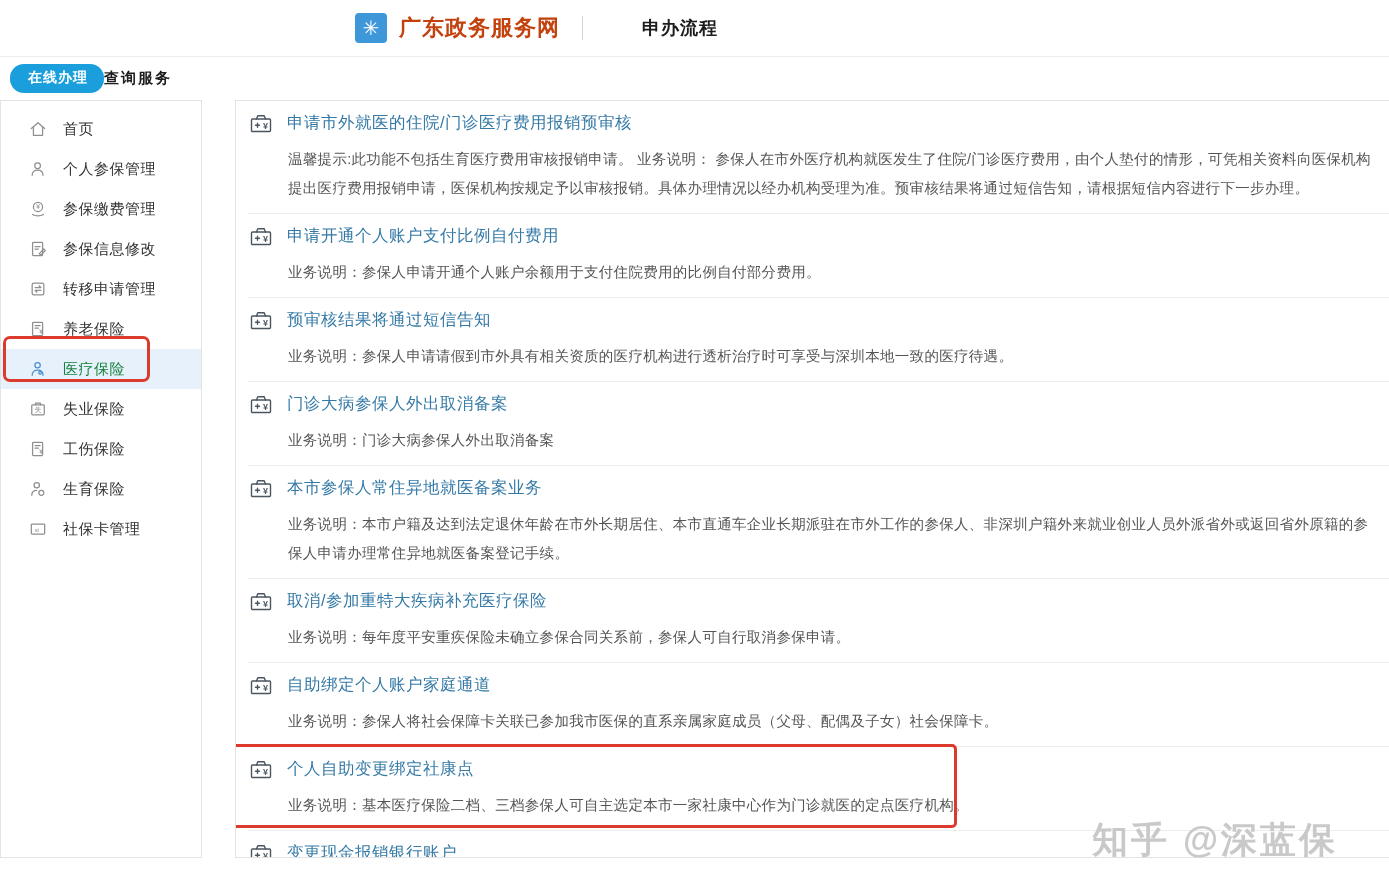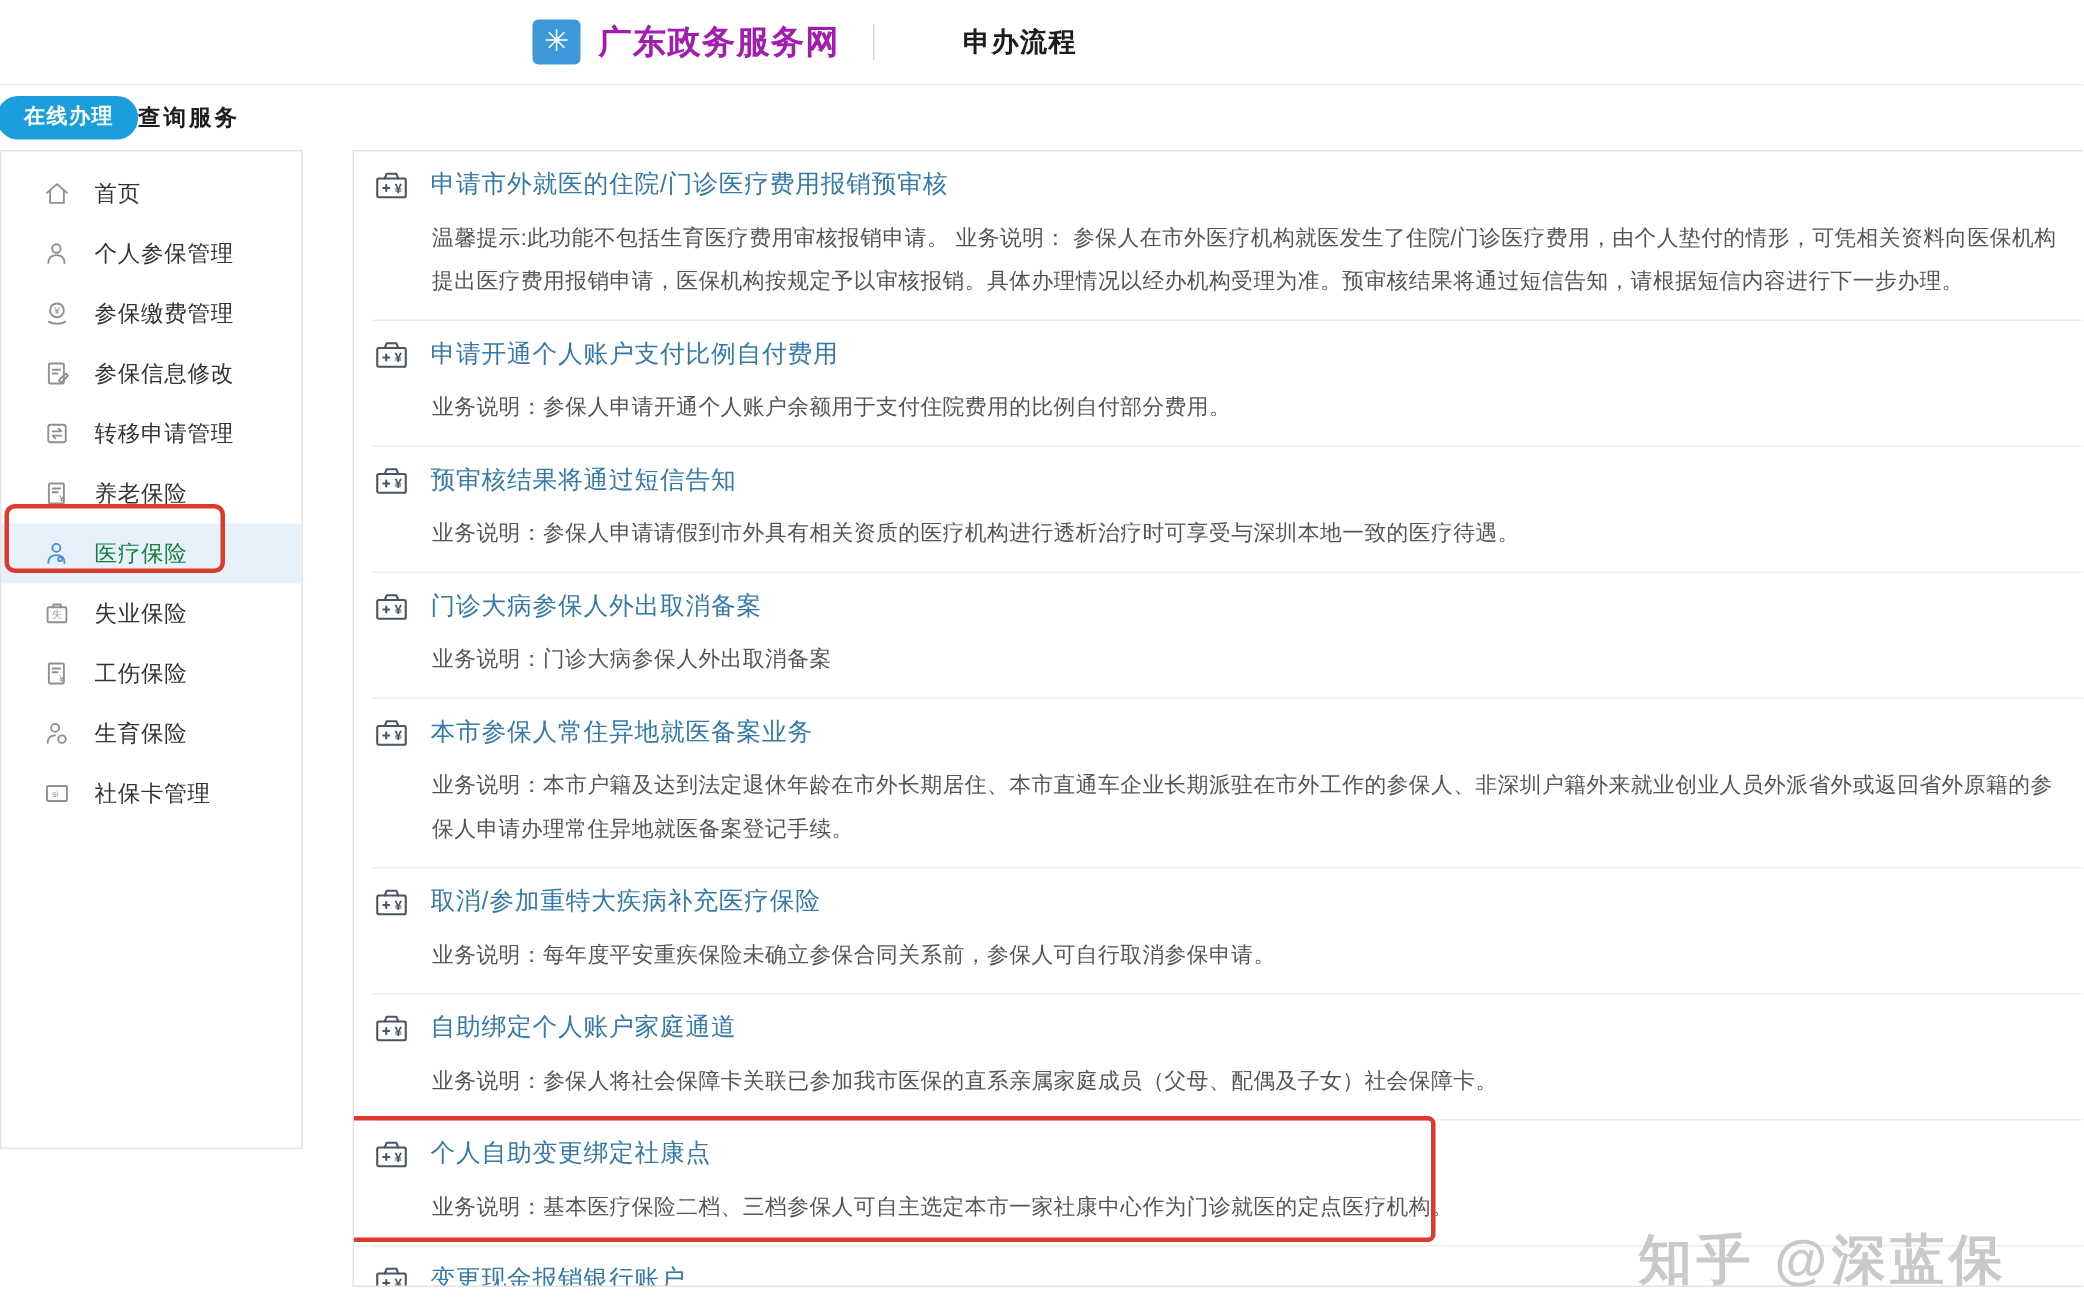--- a/index.html
+++ b/index.html
@@ -5,32 +5,32 @@
   * { margin:0; padding:0; box-sizing:border-box; }
   html,body { background:#fff; }
   body { font-family:"Liberation Sans", sans-serif; }
   .page { position:relative; width:1389px; height:873px; background:#fff; overflow:hidden; }
 
   
   .header { position:absolute; top:0; left:0; width:1389px; height:57px;
             border-bottom:1px solid #ececec; display:flex; align-items:center; padding-left:355px; }
   .logo { width:32px; height:30px; background:#3e97d8; border-radius:4px; color:#fff;
           display:flex; align-items:center; justify-content:center; font-size:20px; line-height:1; }
-  .site-title { margin-left:12px; font-size:22px; font-weight:bold; color:#a21caf; letter-spacing:1px; }
+  .site-title { margin-left:12px; font-size:22px; font-weight:bold; color:#c2410c; letter-spacing:1px; }
   .header-divider { width:1px; height:24px; background:#d5d5d5; margin:0 22px; }
   .nav-label { font-size:18px; font-weight:bold; color:#1d1d1d; letter-spacing:1px;padding-left:37px; }
 
   
-  .tabs { position:absolute; top:63px; left:4px; height:30px; display:flex; align-items:center;justify-content:space-between; }
+  .tabs { position:absolute; top:63px; left:16px; height:30px; display:flex; align-items:center;justify-content:space-between; }
   .tab-pill { margin-left:-6px; padding:5px 16px 6px 18px; background:#1b9fdc; color:#fff;
               font-size:14px; font-weight:bold; border-radius:14px; letter-spacing:1px; }
   .tab-plain { font-size:15px; font-weight:bold; color:#1d1d1d; letter-spacing:2px; }
 
   
-  .sidebar { position:absolute; top:100px; left:0; width:202px; height:666px;
+  .sidebar { position:absolute; top:100px; left:0; width:202px; height:758px;
              border:1px solid #e3e3e3; background:#fff; padding-top:8px; }
   .side-item { position:relative; height:40px; display:flex; align-items:center;
                padding-left:27px; cursor:pointer; }
   .side-icon { width:20px; height:20px; margin-right:15px; flex:0 0 auto; }
   .side-icon svg { width:20px; height:20px; stroke:#8f8f8f; fill:none; stroke-width:1.5;
                    stroke-linecap:round; stroke-linejoin:round; }
   .side-icon svg text { fill:#8f8f8f; stroke:none; font-family:"Liberation Sans",sans-serif; }
   .side-label { font-size:15px; color:#333; letter-spacing:0.5px; }
   .side-item.active { background:#e7f1fb; }
   .side-item.active .side-label { color:#15803d; }

